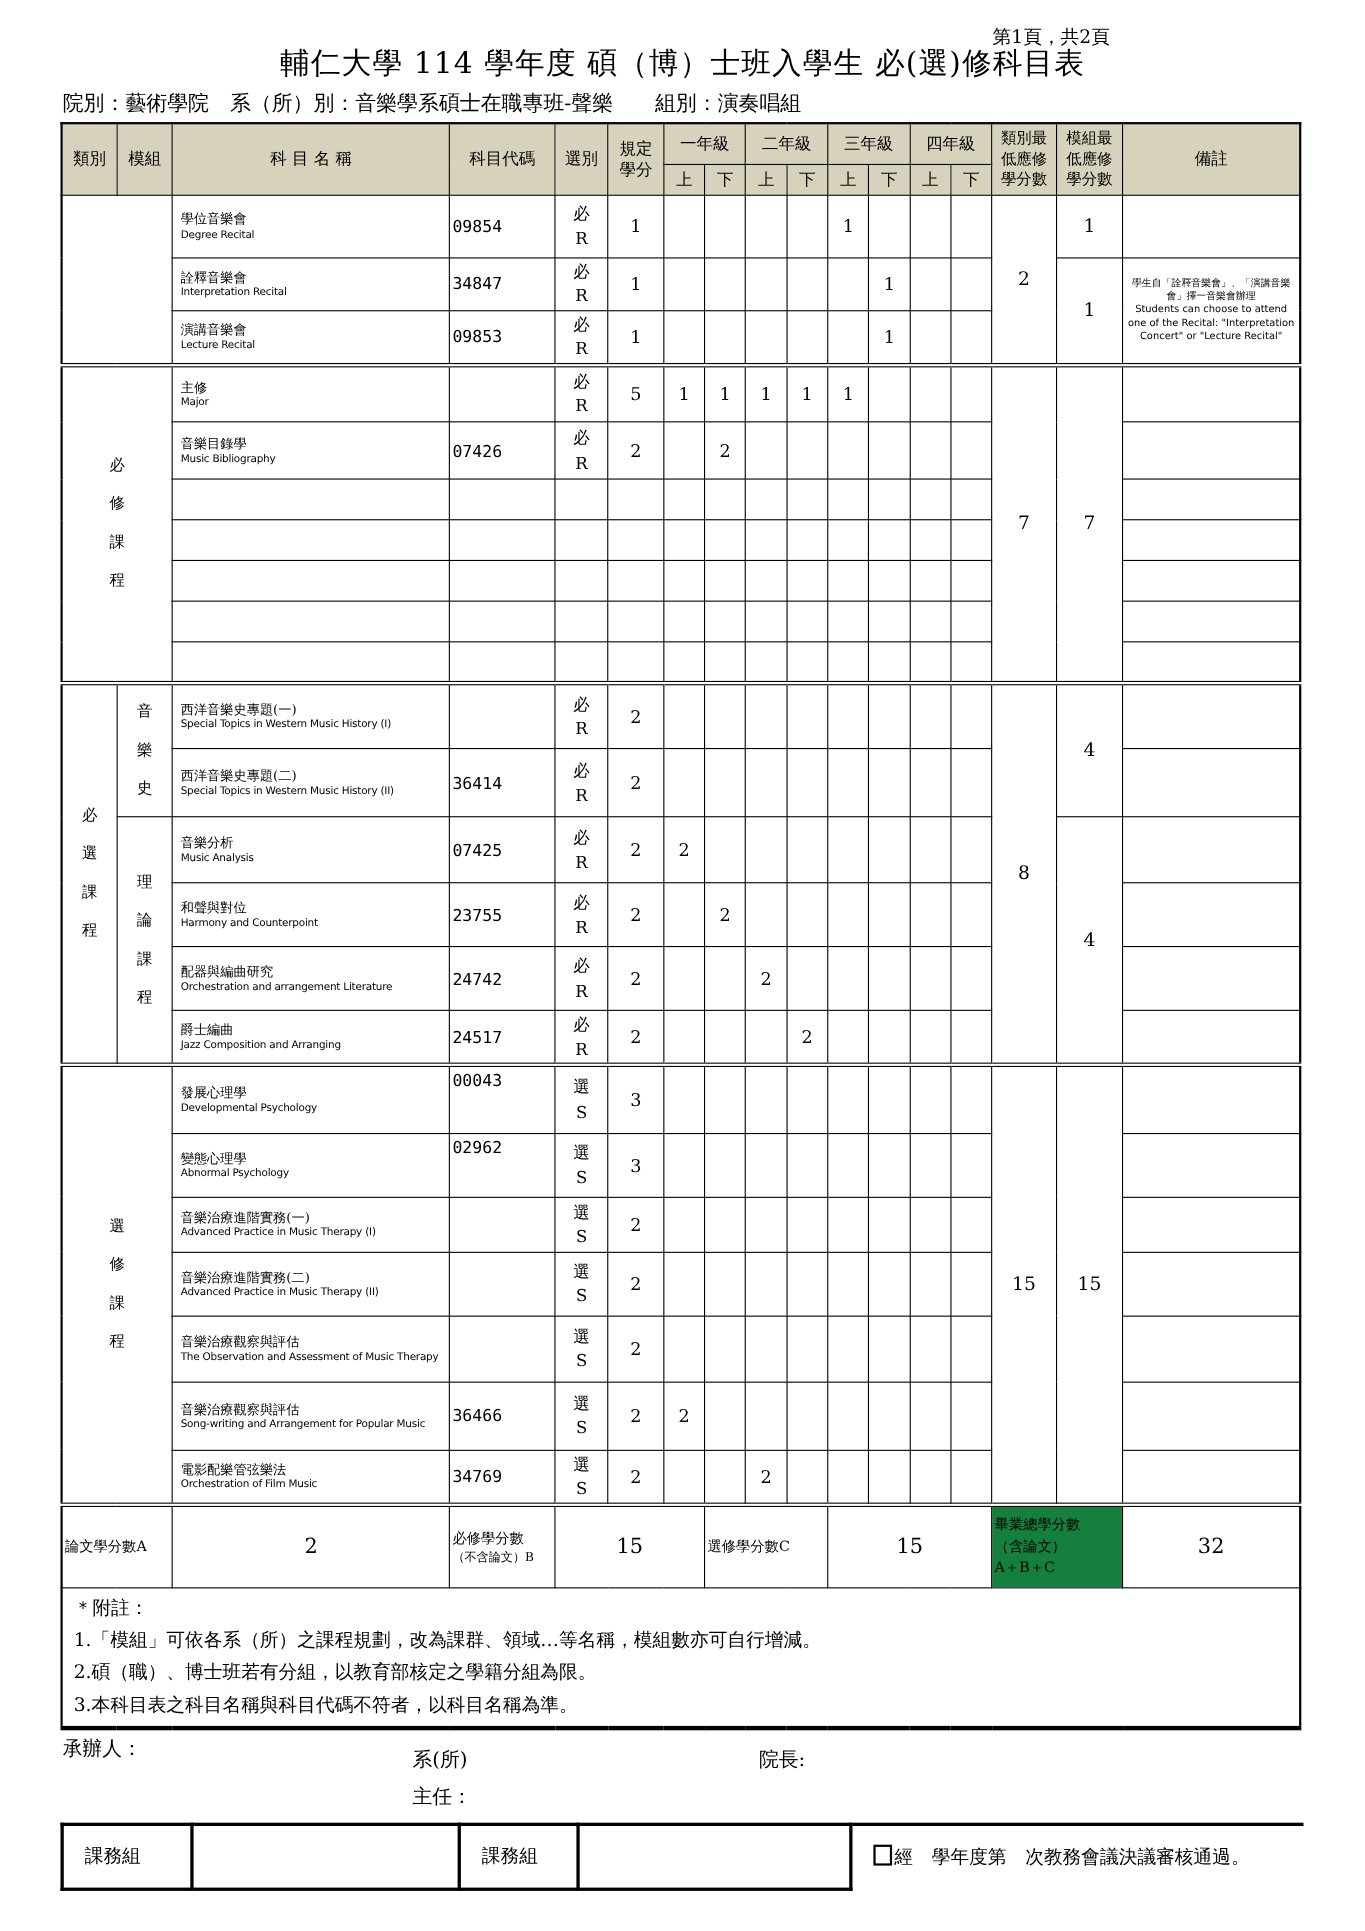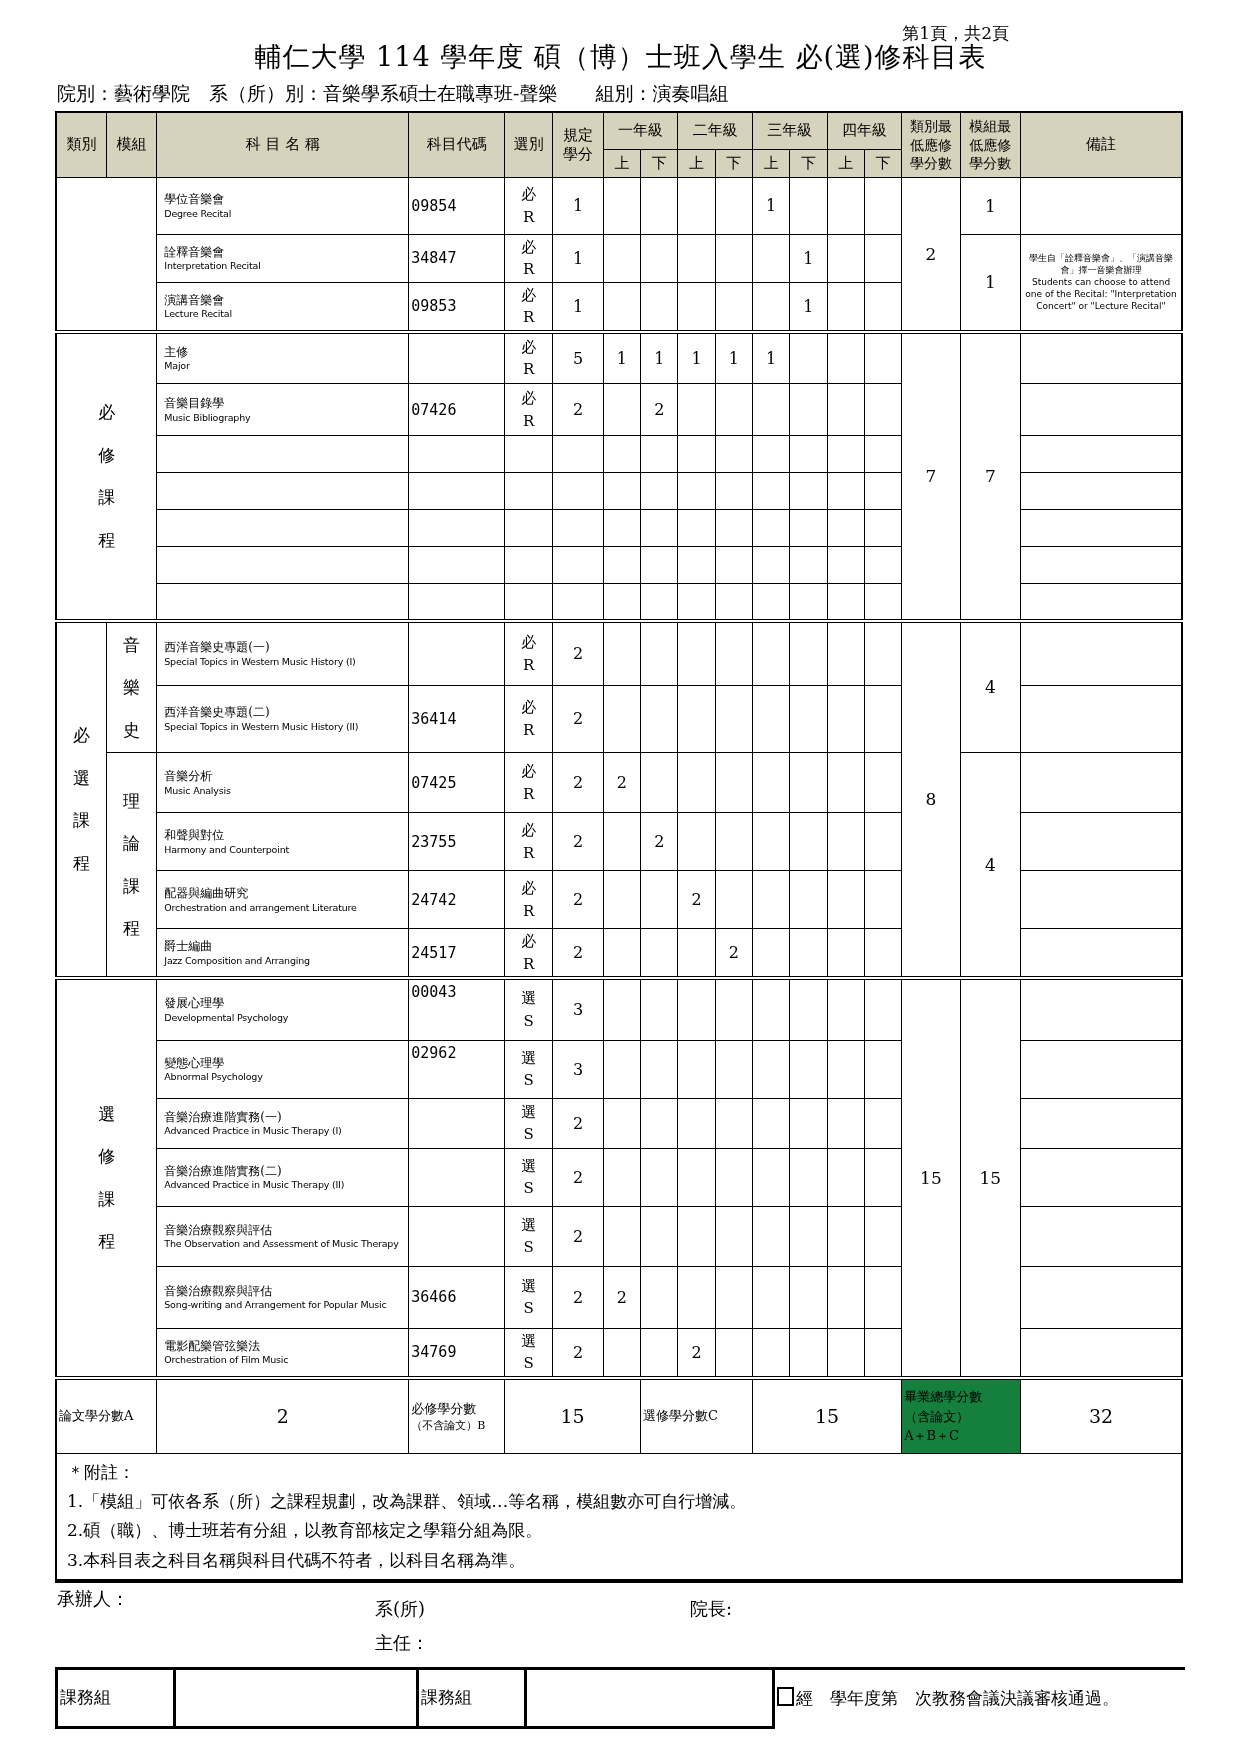--- a/index.html
+++ b/index.html
@@ -6,21 +6,21 @@
   body{width:1241px;height:1755px;font-family:"DejaVu Serif",serif;position:relative;}
   .page-info{text-align:right;padding:22px 232px 0 0;font-size:17px;}
   .title{text-align:center;font-size:27px;letter-spacing:1px;margin-top:-6px;}
   .dept-line{margin:6px 0 4px 57px;font-size:19px;}
   table.main{border-collapse:collapse;table-layout:fixed;width:1128px;margin-left:55px;border:2px solid #000;}
   table.main td,table.main th{border:1px solid #000;padding:1px 2px;overflow:hidden;font-weight:normal;}
   thead th{background:#d6d2bb;font-size:15px;vertical-align:middle;text-align:center;}
   .w2{width:34px;margin:0 auto;word-break:break-all;line-height:1.25;}
   .w3{width:46px;margin:0 auto;word-break:break-all;line-height:1.3;font-size:14px;}
   td.vcat{text-align:center;vertical-align:middle;}
-  .vtext{width:19px;margin:0 auto;word-break:break-all;line-height:2.5;font-size:17px;text-align:center;}
+  .vtext{width:19px;margin:0 auto;word-break:break-all;line-height:2.5;font-size:14px;text-align:center;}
   td.name{vertical-align:middle;text-align:left;}
   .zh{font-size:12px;line-height:1.3;padding-left:5px;}
   .en{font-size:9.5px;font-family:"DejaVu Sans",sans-serif;line-height:1.2;padding-left:5px;letter-spacing:-0.2px;}
   td.code{font-family:"DejaVu Sans Mono",monospace;font-size:15px;text-align:left;vertical-align:middle;padding-left:4px;}
   td.code.top{vertical-align:top;padding-top:3px;}
   td.sel{text-align:center;vertical-align:middle;font-size:15px;line-height:1.5;}
   td.num{text-align:center;vertical-align:middle;font-size:16px;}
   td.min{text-align:center;vertical-align:middle;font-size:17px;}
   td.remark{font-size:9px;font-family:"DejaVu Sans",sans-serif;text-align:center;vertical-align:middle;line-height:1.35;padding:1px 3px;}
   tr.sep td{border-top:4px double #000;}
@@ -31,21 +31,21 @@
   td.total-cell{background:#15803d;font-size:13px;text-align:left;vertical-align:middle;line-height:1.5;padding-left:5px;}
   tr.notes-row td{border-bottom:4px solid #000;vertical-align:top;text-align:left;padding:4px 10px;margin-left:40px;}
   .notes-row .nt{font-size:17px;line-height:1.72;}
   .u{}
   .sig-area{position:relative;height:72px;margin-left:57px;font-size:18px;}
   .sig-handler{position:absolute;left:0;top:4px;}
   .sig-dept{position:absolute;left:318px;top:14px;}
   .sig-director{position:absolute;left:318px;top:48px;}
   .sig-dean{position:absolute;left:633px;top:14px;}
   table.footer{border-collapse:collapse;table-layout:fixed;width:1128px;margin-left:55px;margin-top:12px;}
-  table.footer td{border:3px solid #000;height:52px;vertical-align:middle;font-size:17px;padding:2px 2px;}
+  table.footer td{border:3px solid #000;height:52px;vertical-align:middle;font-size:17px;padding:2px 19px;}
   table.footer td.open{border-right:none;border-bottom:none;}
   .chk{display:inline-block;width:13px;height:15px;border:2px solid #000;vertical-align:-2px;margin-right:2px;}
   .appr{font-size:16px;}
 </style>
 </head>
 <body>
 
 <div class="page-info">第1頁，共2頁</div>
 <div class="title">輔仁大學 114 學年度 碩（博）士班入學生 必(選)修科目表</div>
 <div class="dept-line">院別：藝術學院　系（所）別：音樂學系碩士在職專班-聲樂　　組別：演奏唱組</div>

